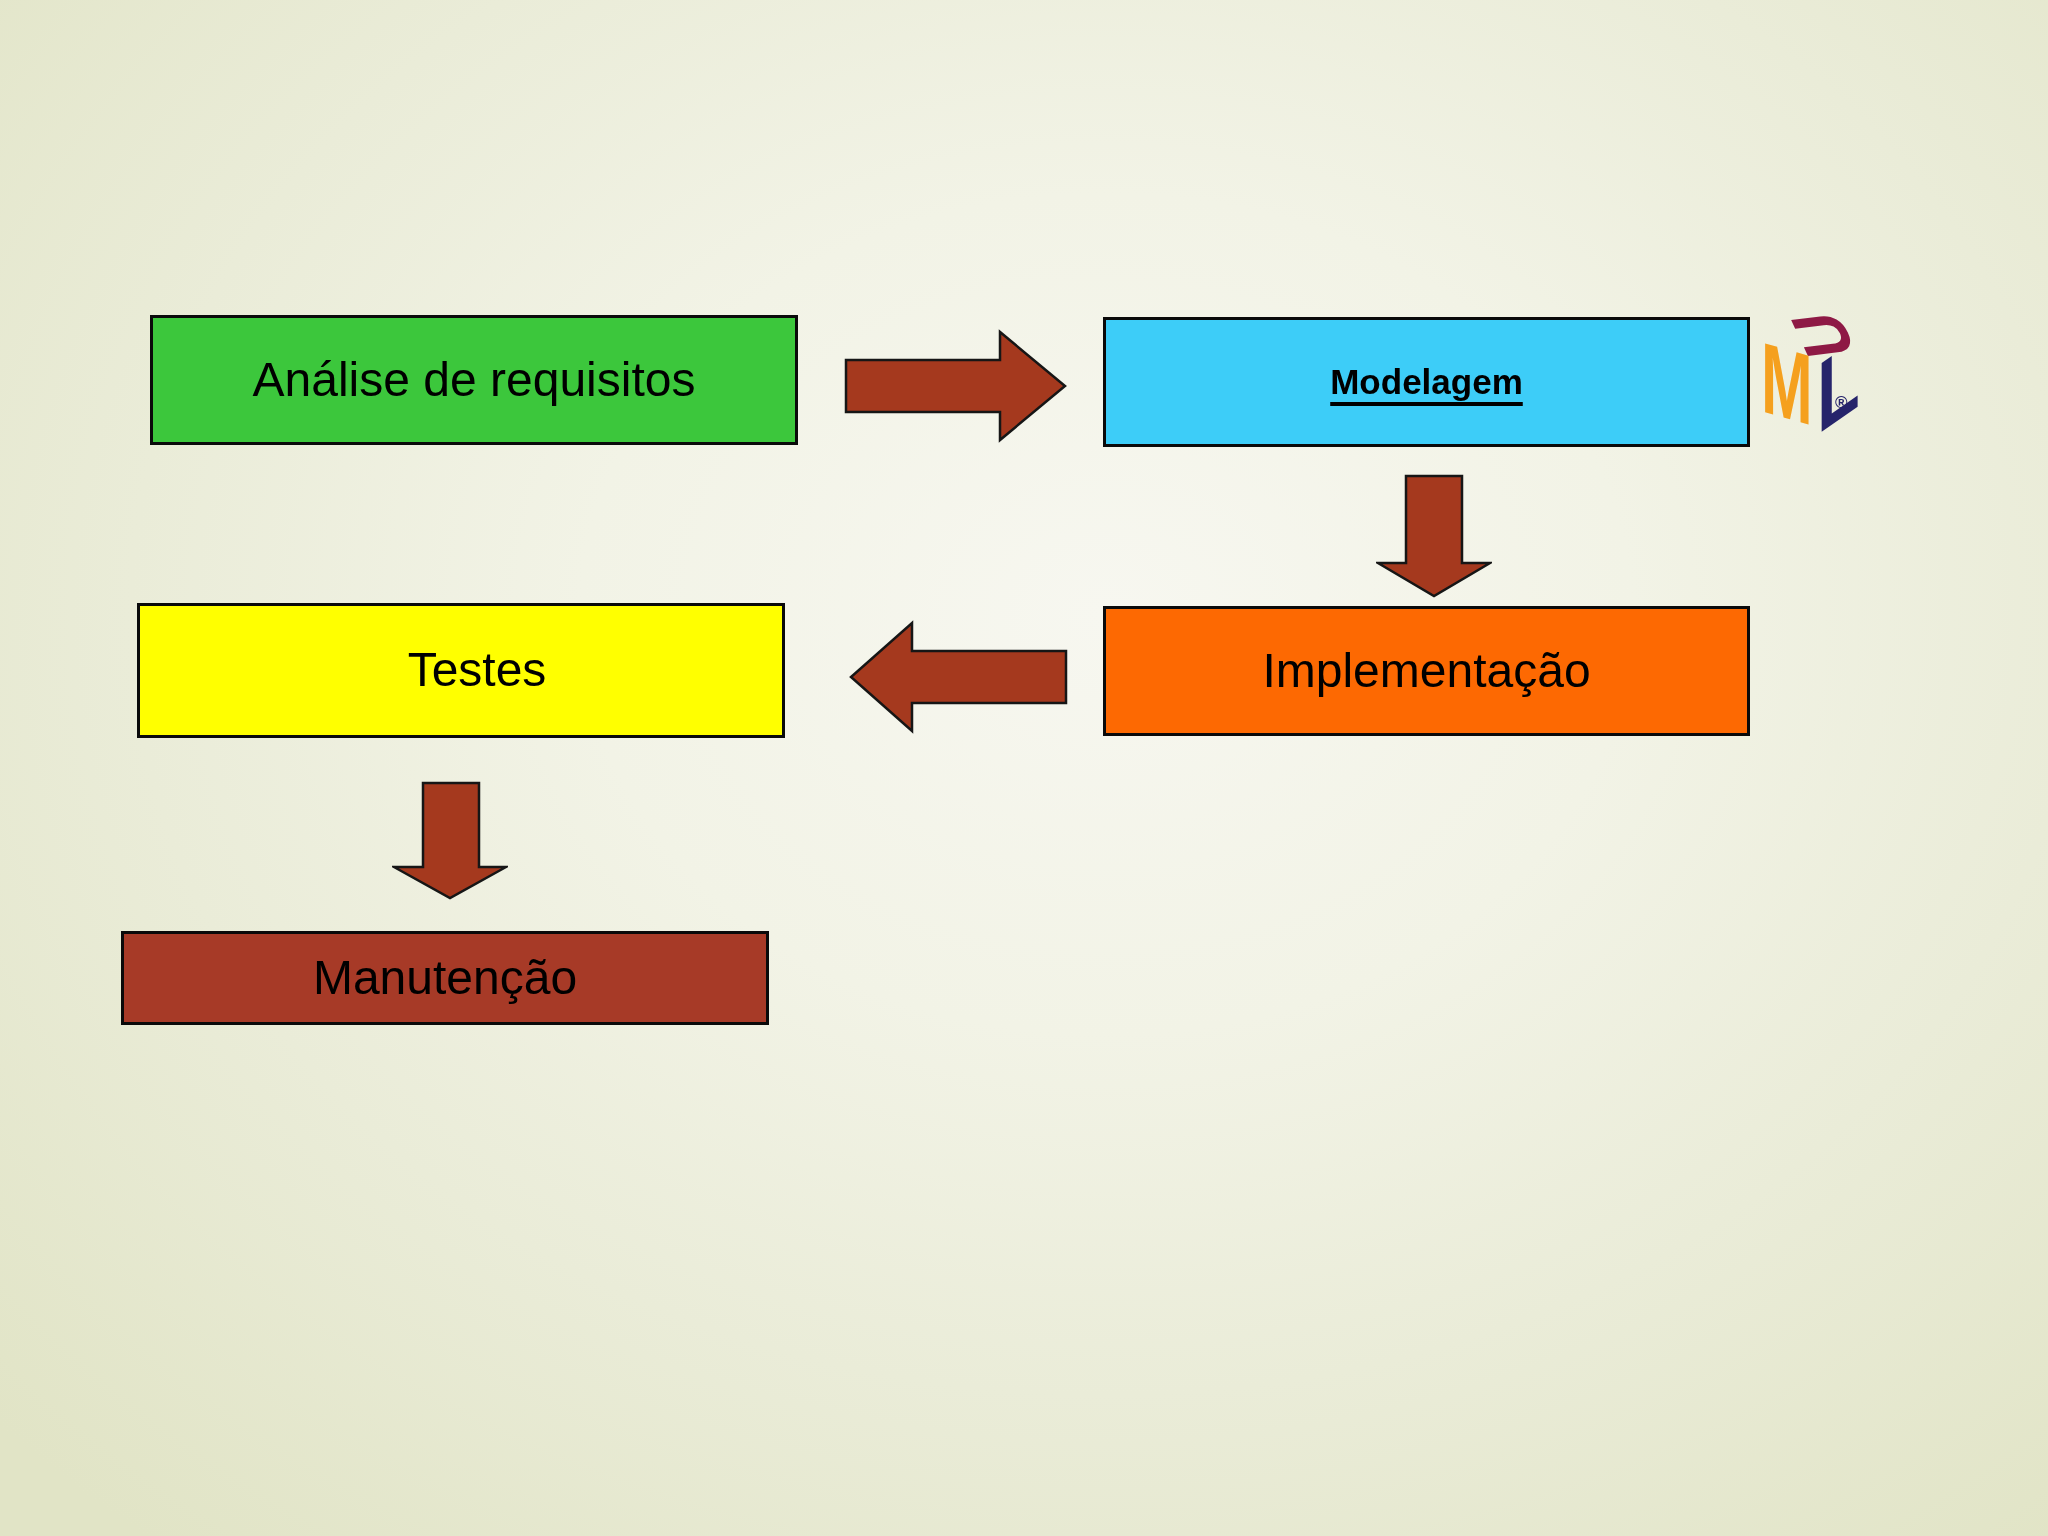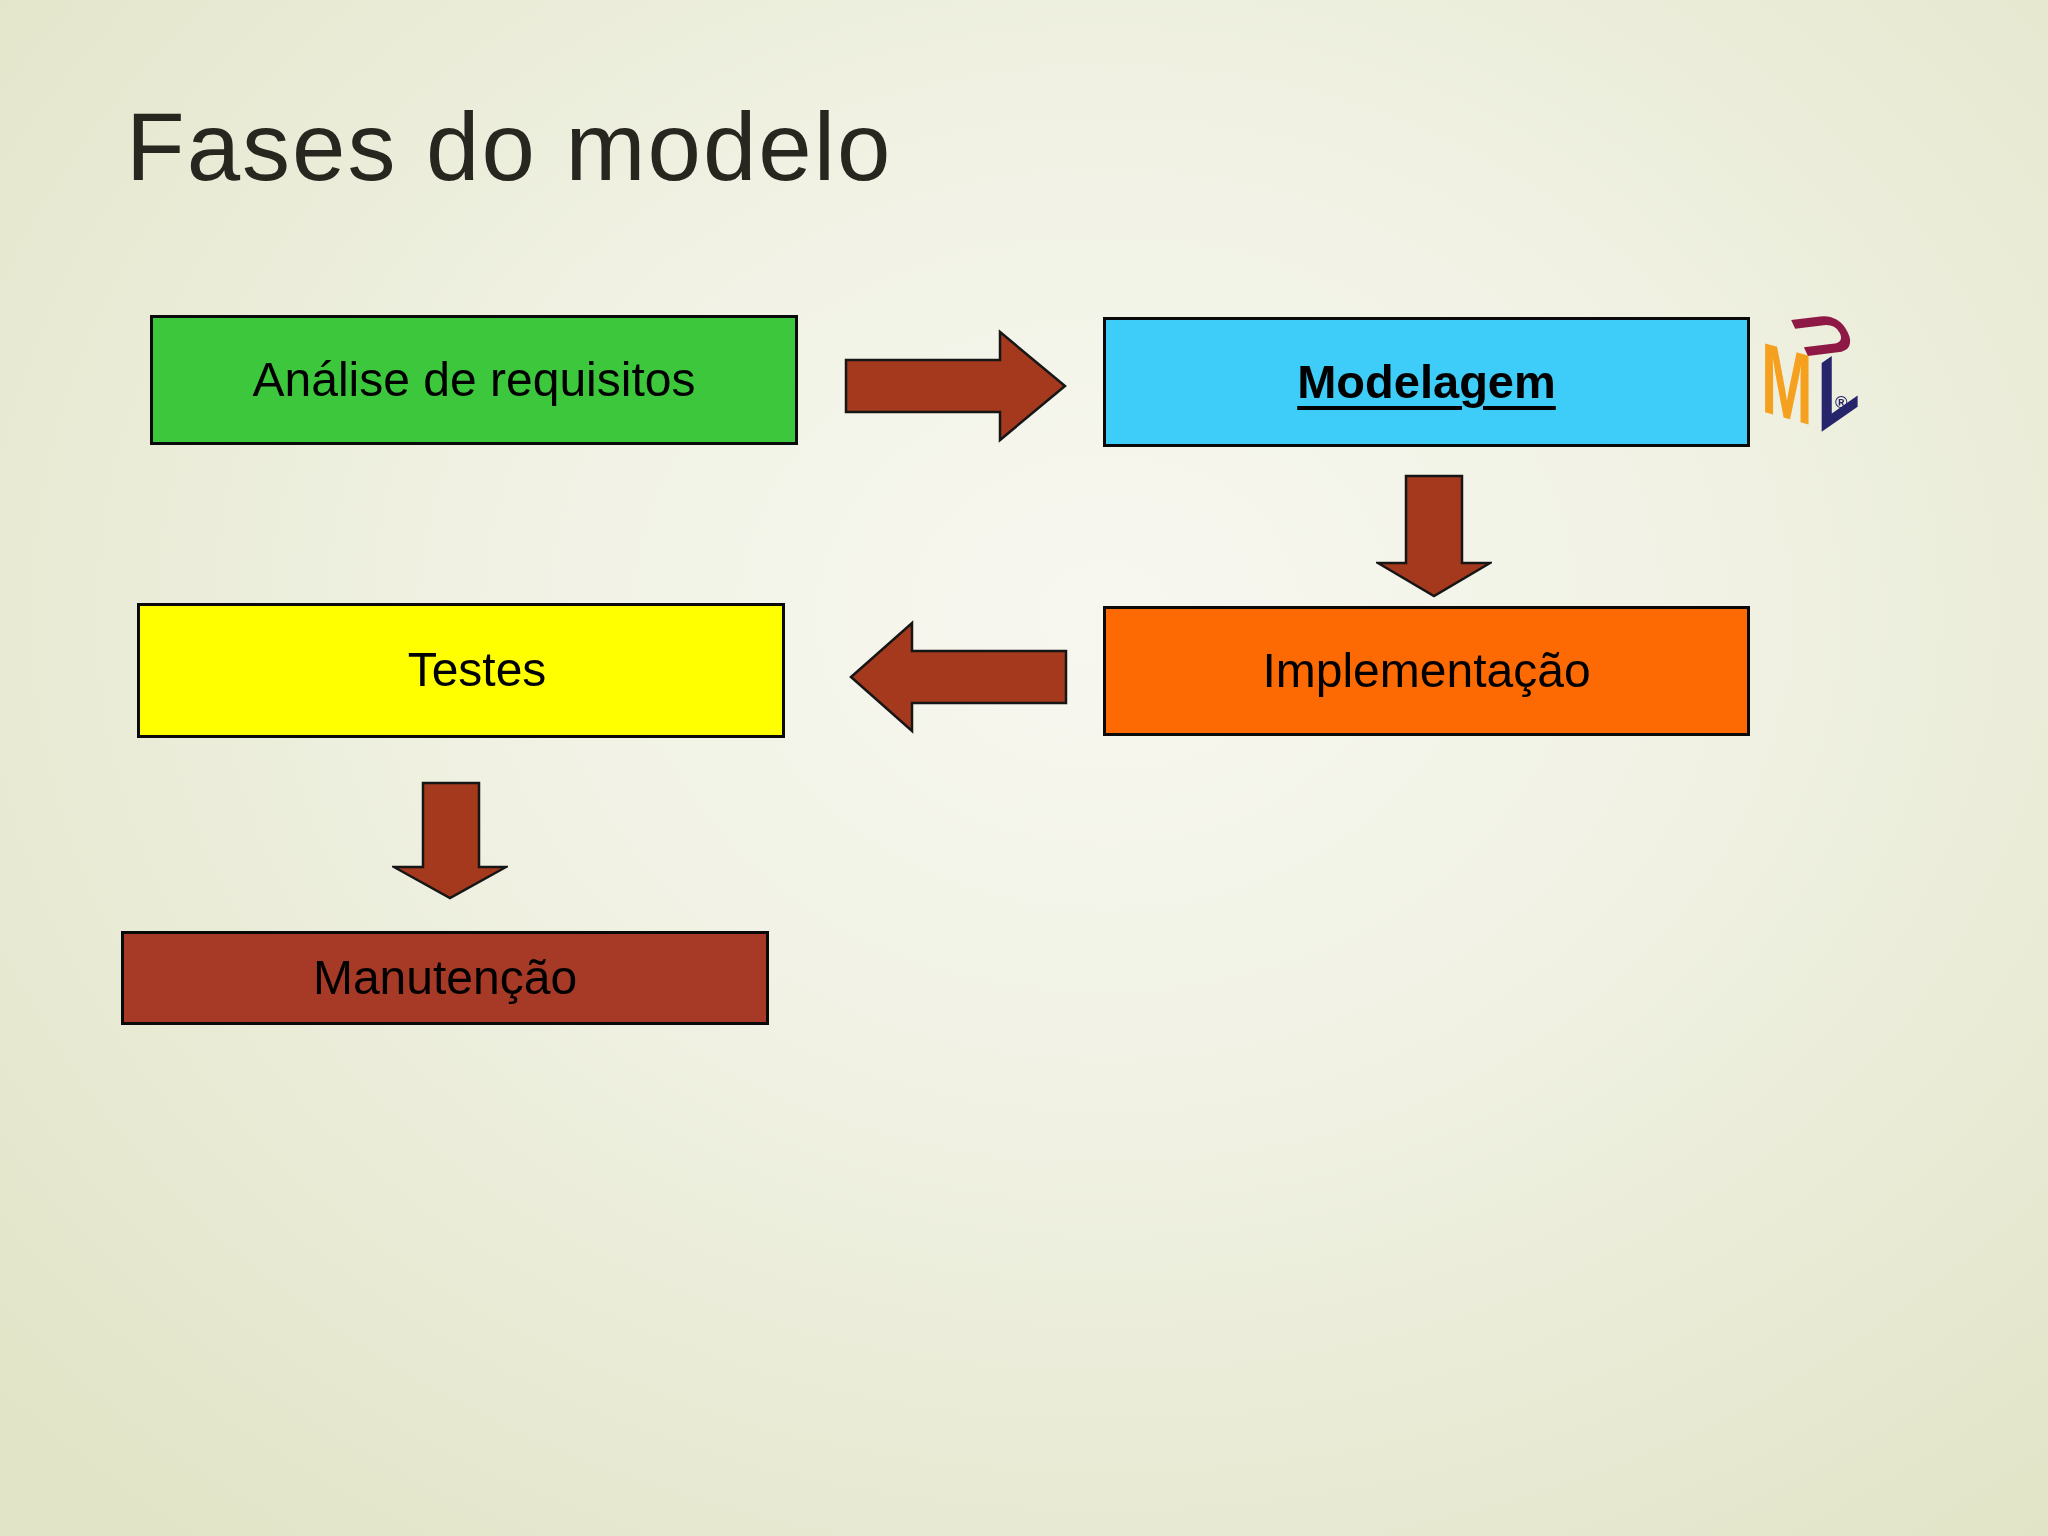--- a/index.html
+++ b/index.html
@@ -33,21 +33,21 @@
     align-items: center;
     justify-content: center;
     text-align: center;
   }
   .node .label {
     font-size: 48px;
     color: #000;
     line-height: 1.1;
   }
   .node .label.bold-underline {
-    font-size: 47px;
+    font-size: 35px;
     font-weight: 700;
     text-decoration: underline;
     text-decoration-thickness: 4px;
     text-underline-offset: 8px;
   }
 
   .n-analise       { left: 150px;  top: 315px; width: 648px; height: 130px; }
   .n-modelagem     { left: 1103px; top: 317px; width: 647px; height: 130px; }
   .n-implementacao { left: 1103px; top: 606px; width: 647px; height: 130px; }
   .n-testes        { left: 137px;  top: 603px; width: 648px; height: 135px; padding-left: 32px; }
@@ -89,21 +89,20 @@
   .uml-r {
     left: 70px; top: 88px;
     font-size: 17px; font-weight: 700;
   }
 </style>
 </head>
 <body>
 
 <div class="slide">
 
-  <h1 class="title">Fases do modelo</h1>
 
   <div class="node n-analise" style="background-color: rgb(60, 199, 60);">
     <span class="label">Análise de requisitos</span>
   </div>
 
   <svg class="arrow a-1" width="224" height="114" viewBox="0 0 224 114">
     <polygon points="2,31 156,31 156,3 221,57 156,111 156,83 2,83" stroke="#161616" stroke-width="2.5" fill="#a5391e"></polygon>
   </svg>
 
   <div class="node n-modelagem" style="background-color: rgb(61, 205, 248);">

